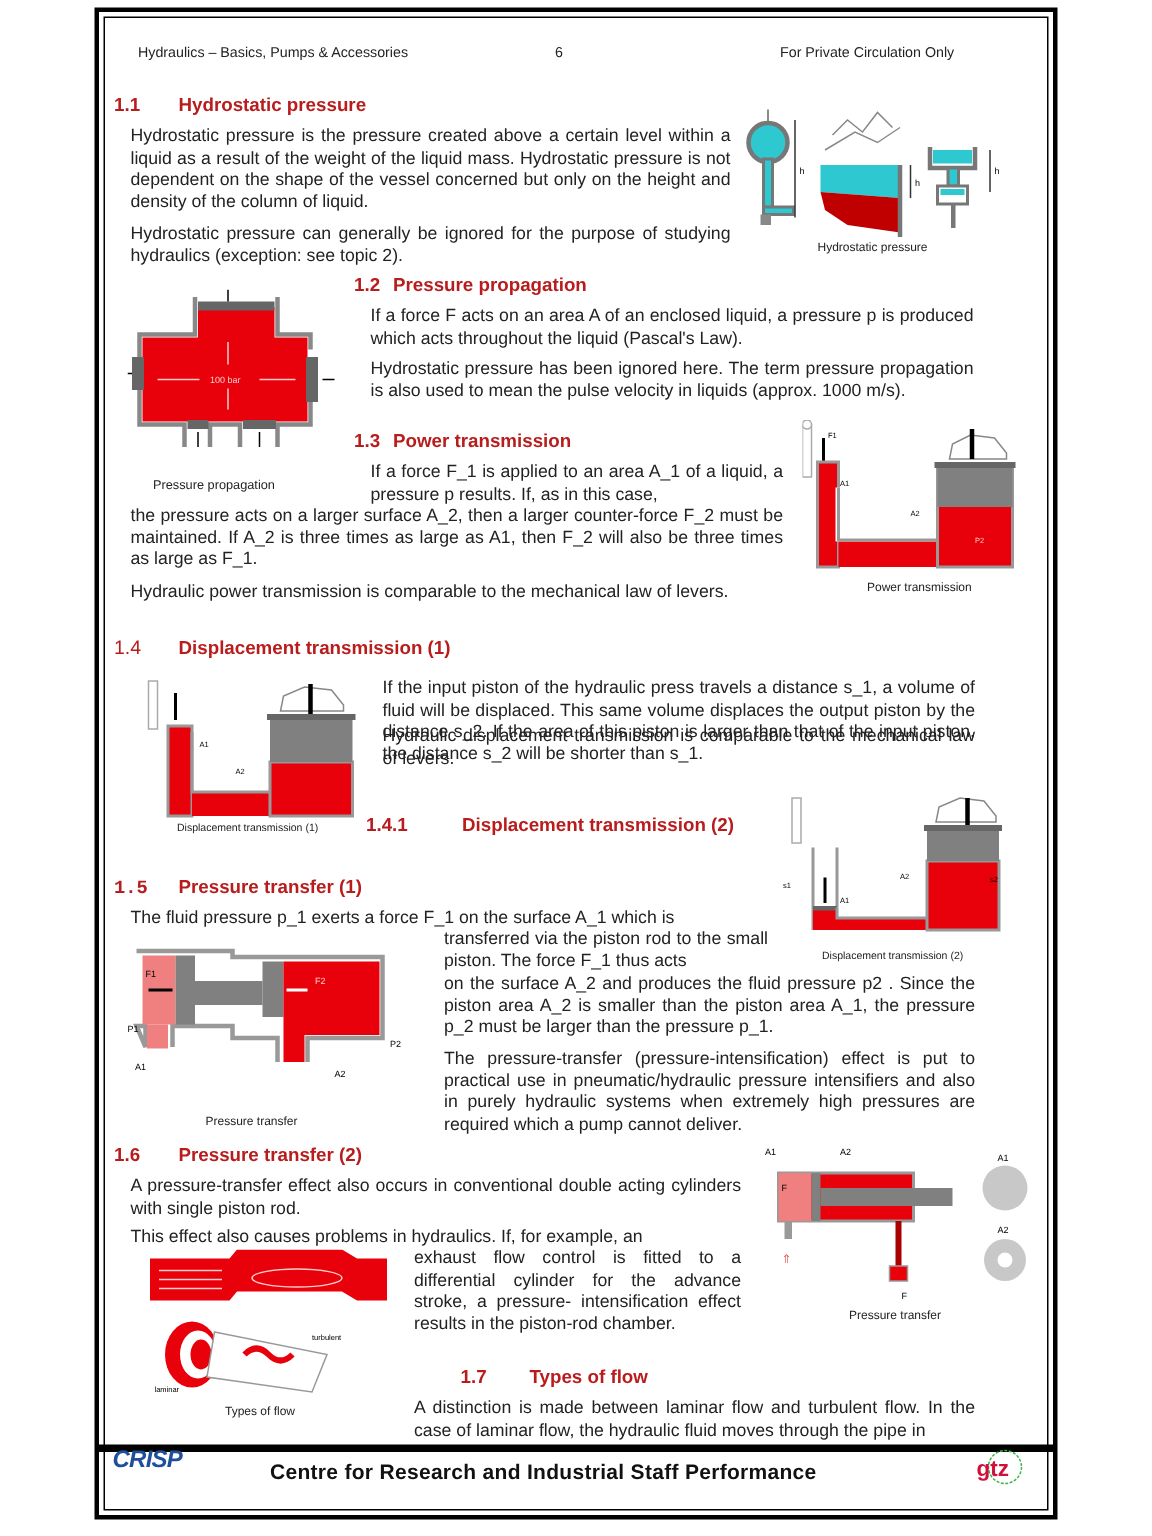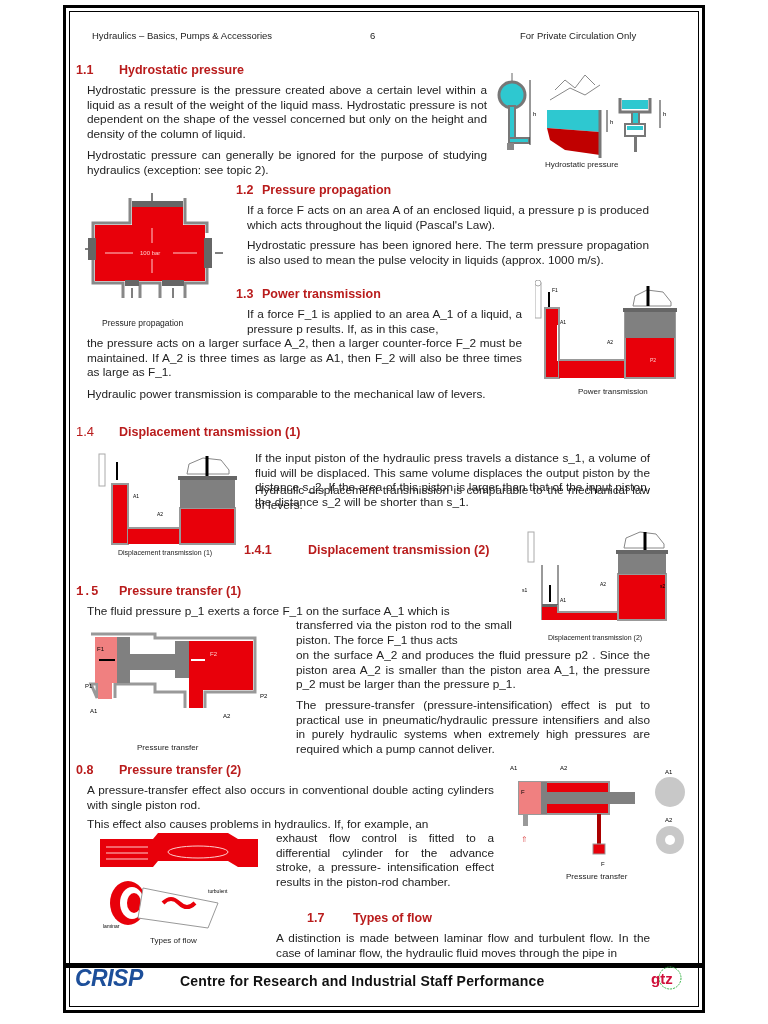--- a/index.html
+++ b/index.html
@@ -7,21 +7,21 @@
   .page-outer { position:absolute; left:63px; top:5px; width:642px; height:1008px; border:3px solid #000; box-sizing:border-box; }
   .page-inner { position:absolute; left:3px; top:3px; right:3px; bottom:3px; border:1px solid #000; }
   .hdr { position:absolute; top:30px; font-size:9.5px; color:#222; }
   .sec-title { position:absolute; font-weight:bold; font-size:12.5px; color:#b91c1c; white-space:nowrap; }
   .sec-title .num { display:inline-block; }
   .para { position:absolute; font-size:11.8px; line-height:14.5px; text-align:justify; color:#222; }
   .cap { position:absolute; font-size:8px; color:#222; text-align:center; white-space:nowrap; }
   .fig { position:absolute; }
   .footer-line { position:absolute; left:66px; right:66px; top:963px; height:5px; background:#000; }
   .footer-text { position:absolute; top:973px; left:180px; font-size:14px; font-weight:bold; letter-spacing:0.2px; }
-  .crisp { position:absolute; left:75px; top:965px; font-size:23px; font-weight:bold; font-style:italic; color:#1d4f9a; letter-spacing:-0.5px; }
+  .crisp { position:absolute; left:75px; top:965px; font-size:16px; font-weight:bold; font-style:italic; color:#1d4f9a; letter-spacing:-0.5px; }
   .gtz { position:absolute; left:650px; top:964px; width:32px; height:28px; }
 </style>
 </head>
 <body>
 
 <div class="page-outer">
     <div class="page-inner"></div>
   </div>
 
 <div class="hdr" style="left:76px;padding-left:16px;">Hydraulics – Basics, Pumps &amp; Accessories</div>
@@ -186,21 +186,21 @@
   <line x1="14" y1="32" x2="30" y2="32" stroke="#000" stroke-width="2"></line>
   <line x1="106" y1="32" x2="120" y2="32" stroke="#fff" stroke-width="2"></line>
   <text x="0" y="60" font-size="6">P1</text>
     <text x="175" y="70" font-size="6">P2</text>
   <text x="5" y="85" font-size="6">A1</text>
     <text x="138" y="90" font-size="6">A2</text>
 </svg>
 <div class="cap" style="left:137px; top:743px;">Pressure transfer</div>
 
 <div class="sec-title" style="left:76px; top:763px;">
-  <span class="num" style="width:43px;">0.8</span><span>Pressure transfer (2)</span>
+  <span class="num" style="width:43px;">1.6</span><span>Pressure transfer (2)</span>
 </div>
 <div class="para" style="left:87px; top:783px; width:407px;">A pressure-transfer effect also occurs in conventional double acting cylinders with single piston rod.</div>
 <div class="para" style="left:87px; top:817px; width:407px;">This effect also causes problems in hydraulics. If, for example, an</div>
 <div class="para" style="left:276px; top:831px; width:218px;">exhaust flow control is fitted to a differential cylinder for the advance stroke, a pressure- intensification effect results in the piston-rod chamber.</div>
 
 <svg class="fig" style="left:505px; top:762px;" width="190" height="110">
   <text x="5" y="8" font-size="6">A1</text>
     <text x="55" y="8" font-size="6">A2</text>
   <rect x="14" y="20" width="90" height="32" fill="#e8000a" stroke="#999" stroke-width="2"></rect>
   <rect x="14" y="20" width="22" height="32" fill="#f08080"></rect>

